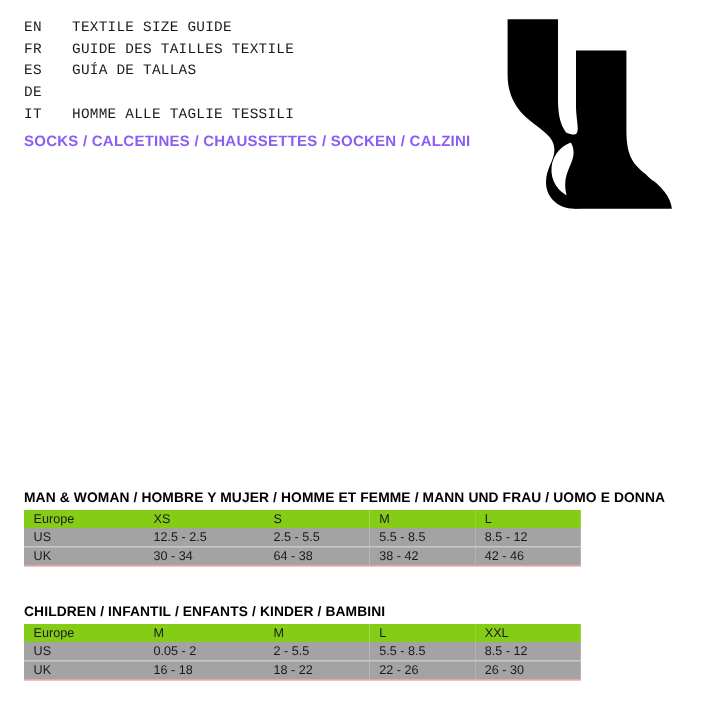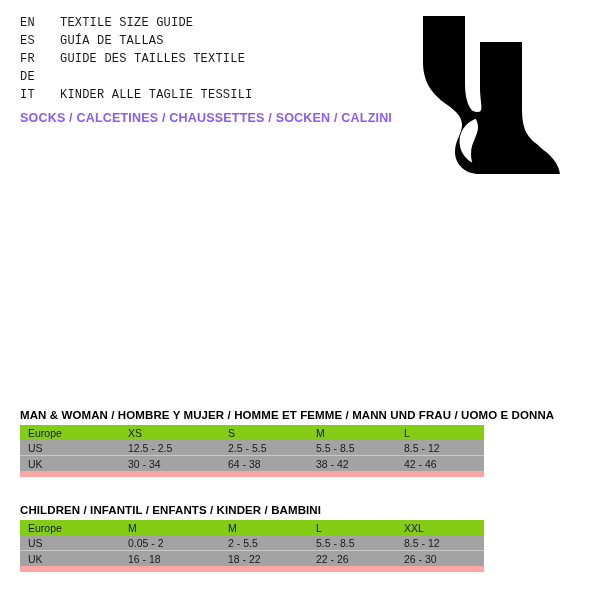--- a/index.html
+++ b/index.html
@@ -94,53 +94,53 @@
     border: none;
   }
   table.size-table tr.head td {
     background: #84cc16;
   }
   table.size-table tr.body td {
     background: #a3a3a3;
     border-bottom: 1px solid #c9c9c9;
   }
   table.size-table tr.body.last td {
-    border-bottom: 6px solid #fca5a5;
+    border-bottom: 1px solid #fca5a5;
   }
   
   col.c0 { width: 100px; }
   col.c1 { width: 100px; }
   col.c2 { width: 88px; }
   col.c3 { width: 88px; }
   col.c4 { width: 88px; }
 </style>
 </head>
 <body>
 
 <div class="page">
 
   <div class="lang-block">
     <div class="lang-row">
       <span class="lang-code">EN</span>
       <span class="lang-text">TEXTILE SIZE GUIDE</span>
     </div>
     <div class="lang-row">
+      <span class="lang-code">FR</span>
+      <span class="lang-text">GUIDE DES TAILLES TEXTILE</span>
+    </div>
+    <div class="lang-row">
       <span class="lang-code">ES</span>
       <span class="lang-text">GUÍA DE TALLAS</span>
     </div>
     <div class="lang-row">
-      <span class="lang-code">FR</span>
-      <span class="lang-text">GUIDE DES TAILLES TEXTILE</span>
-    </div>
-    <div class="lang-row">
       <span class="lang-code">DE</span>
     </div>
     <div class="lang-row">
       <span class="lang-code">IT</span>
-      <span class="lang-text">KINDER ALLE TAGLIE TESSILI</span>
+      <span class="lang-text">HOMME ALLE TAGLIE TESSILI</span>
     </div>
   </div>
 
   <div class="product-line">SOCKS / CALCETINES / CHAUSSETTES / SOCKEN / CALZINI</div>
 
   <div class="sock-art">
     <svg width="165" height="160" viewBox="0 0 165 160" xmlns="http://www.w3.org/2000/svg">
 
       <path d="M18 2 h42 v66 c0 20 4 28 16 37 c14 11 22 22 22 34 c0 14 -12 21 -24 21 c-13 0 -24 -9 -24 -22 c0 -12 7 -18 7 -27 c0 -8 -5 -13 -16 -21 C27 80 18 68 18 48 Z" fill="#000000"></path>
 

